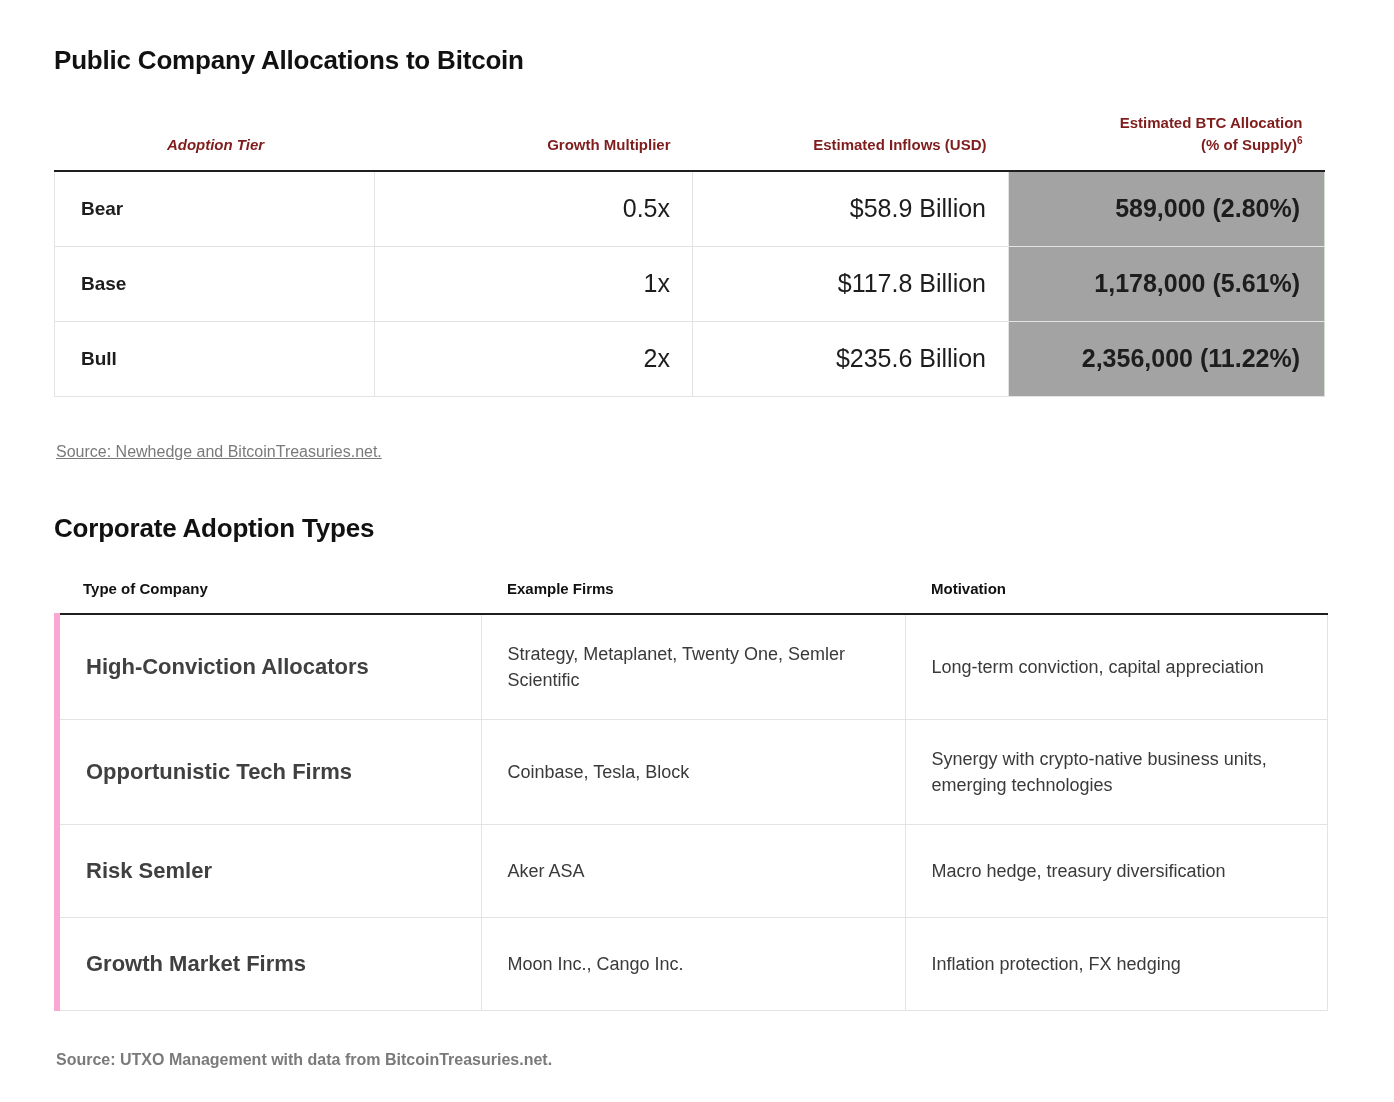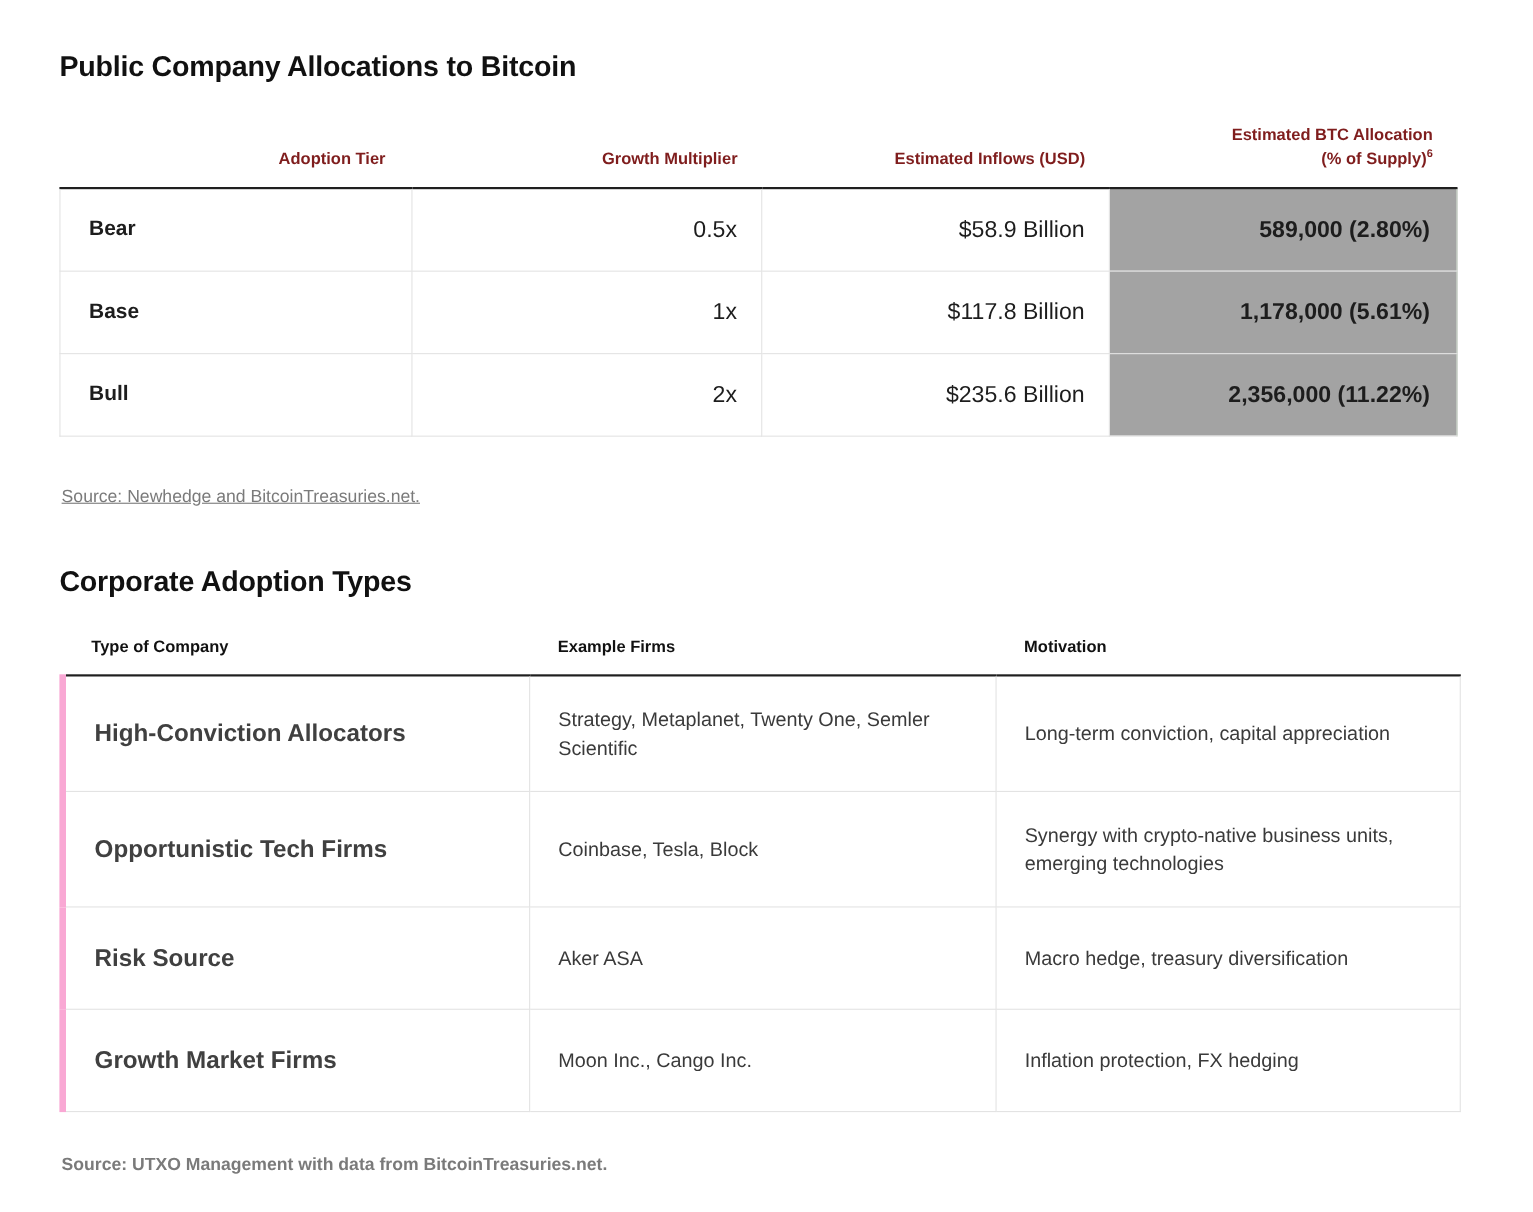--- a/index.html
+++ b/index.html
@@ -49,32 +49,32 @@
 
   #alloc-table thead th {
     font-size: 15px;
     font-weight: 700;
     color: #7f1d1d;
     padding: 0 24px 14px 24px;
     vertical-align: bottom;
     border: 0;
     line-height: 1.45;
   }
-  #alloc-table thead th.h-left   { text-align: right; padding-left: 26px; }
+  #alloc-table thead th.h-left   { text-align: center; padding-left: 26px; font-style: italic; }
   #alloc-table thead th.h-right  { text-align: right; padding-right: 22px; }
 
   #alloc-table thead th .sup {
     font-size: 10px;
     vertical-align: super;
     line-height: 0;
   }
 
   #alloc-table tbody tr td {
     height: 74px;
-    font-size: 21px;
+    font-size: 25px;
     color: #1d1d1d;
     border-bottom: 1px solid #e3e3e3;
     border-right: 1px solid #e3e3e3;
     padding: 0 22px;
     vertical-align: middle;
   }
   #alloc-table tbody tr:first-child td { border-top: 2px solid #1f1f1f; }
   #alloc-table tbody tr td.tier {
     font-weight: 700;
     font-size: 19px;
@@ -211,21 +211,21 @@
           <td>High-Conviction Allocators</td>
           <td>Strategy, Metaplanet, Twenty One, Semler Scientific</td>
           <td>Long-term conviction, capital appreciation</td>
         </tr>
         <tr class="two-line">
           <td>Opportunistic Tech Firms</td>
           <td>Coinbase, Tesla, Block</td>
           <td>Synergy with crypto-native business units, emerging technologies</td>
         </tr>
         <tr class="one-line">
-          <td>Risk Source</td>
+          <td>Risk Semler</td>
           <td>Aker ASA</td>
           <td>Macro hedge, treasury diversification</td>
         </tr>
         <tr class="one-line">
           <td>Growth Market Firms</td>
           <td>Moon Inc., Cango Inc.</td>
           <td>Inflation protection, FX hedging</td>
         </tr>
       </tbody>
     </table>

